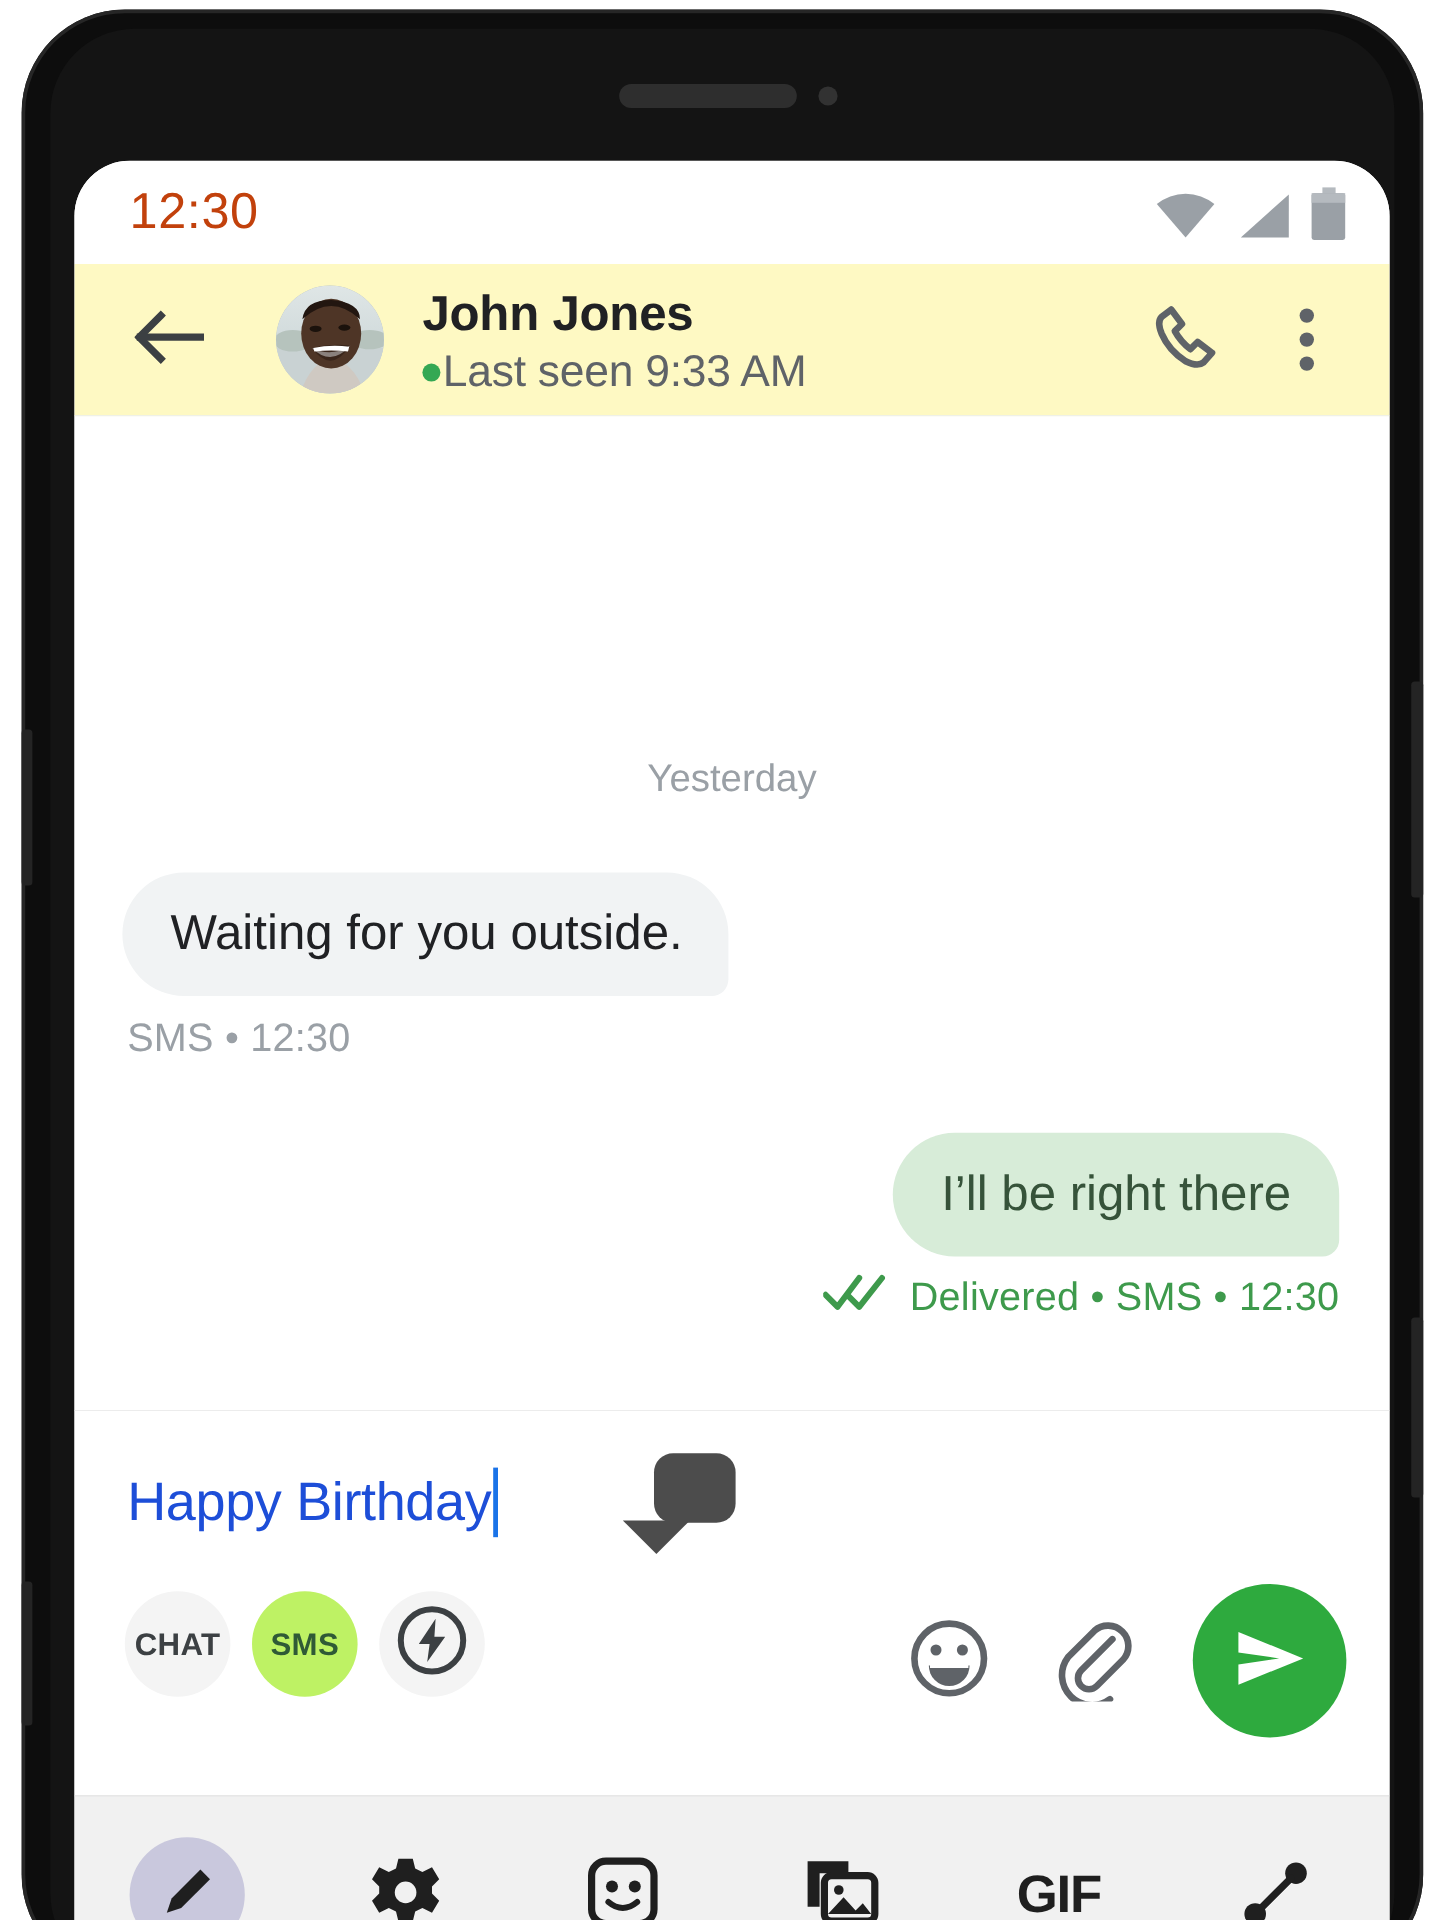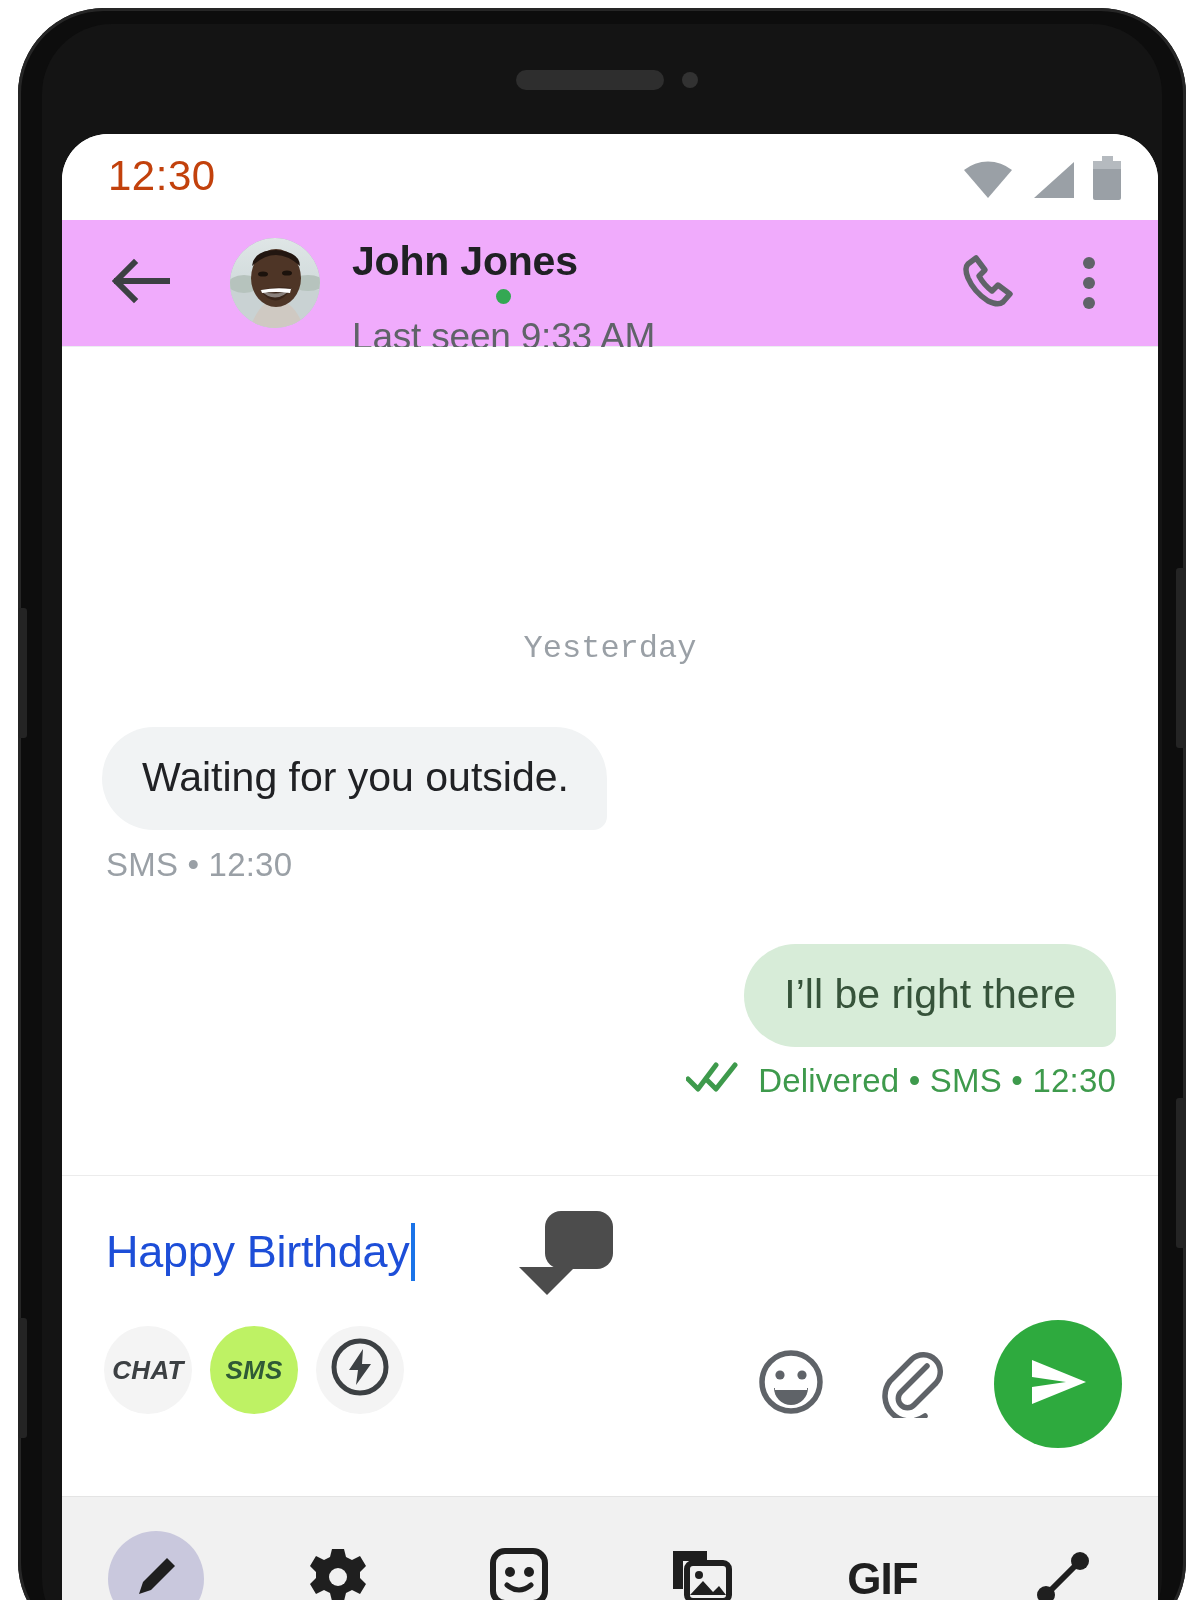--- a/index.html
+++ b/index.html
@@ -101,21 +101,21 @@
     display: flex;
     align-items: flex-end;
     gap: 16px;
   }
   .st-icon { display: block; }
 
   
   #app-bar {
     position: relative;
     height: 126px;
-    background: #f0abfc;
+    background: #fef9c3;
     border-bottom: 1px solid #eceff1;
   }
   #back-button {
     position: absolute;
     left: 48px;
     top: 32px;
     width: 62px;
     height: 62px;
     display: flex;
     align-items: center;
@@ -140,23 +140,22 @@
   #contact-name {
     font-size: 41px;
     font-weight: bold;
     color: #202124;
     line-height: 1.25;
     letter-spacing: -0.2px;
   }
   #contact-status-row {
     display: flex;
     align-items: center;
-    gap: 12px;
+    gap: 2px;
     margin-top: 2px;
-    flex-direction: column;
   }
   #presence-dot {
     width: 15px;
     height: 15px;
     border-radius: 50%;
     background: #34a853;
     flex: none;
   }
   #contact-status {
     font-size: 37px;
@@ -199,21 +198,20 @@
     background: #ffffff;
     border-bottom: 1px solid #ececec;
   }
   #date-divider {
     position: absolute;
     top: 283px;
     width: 100%;
     text-align: center;
     font-size: 32px;
     color: #9aa0a6;
-    font-family: Liberation Mono, monospace;
   }
   
   #msg-in-wrap {
     position: absolute;
     left: 40px;
     top: 380px;
   }
   #bubble-in {
     position: relative;
     display: inline-block;
@@ -300,21 +298,20 @@
     top: 150px;
     height: 150px;
   }
   #chips {
     position: absolute;
     left: 42px;
     top: 0;
     display: flex;
     align-items: center;
     gap: 18px;
-    font-style: italic;
   }
   .chip {
     width: 88px;
     height: 88px;
     border-radius: 50%;
     display: flex;
     align-items: center;
     justify-content: center;
     font-size: 26px;
     font-weight: bold;

